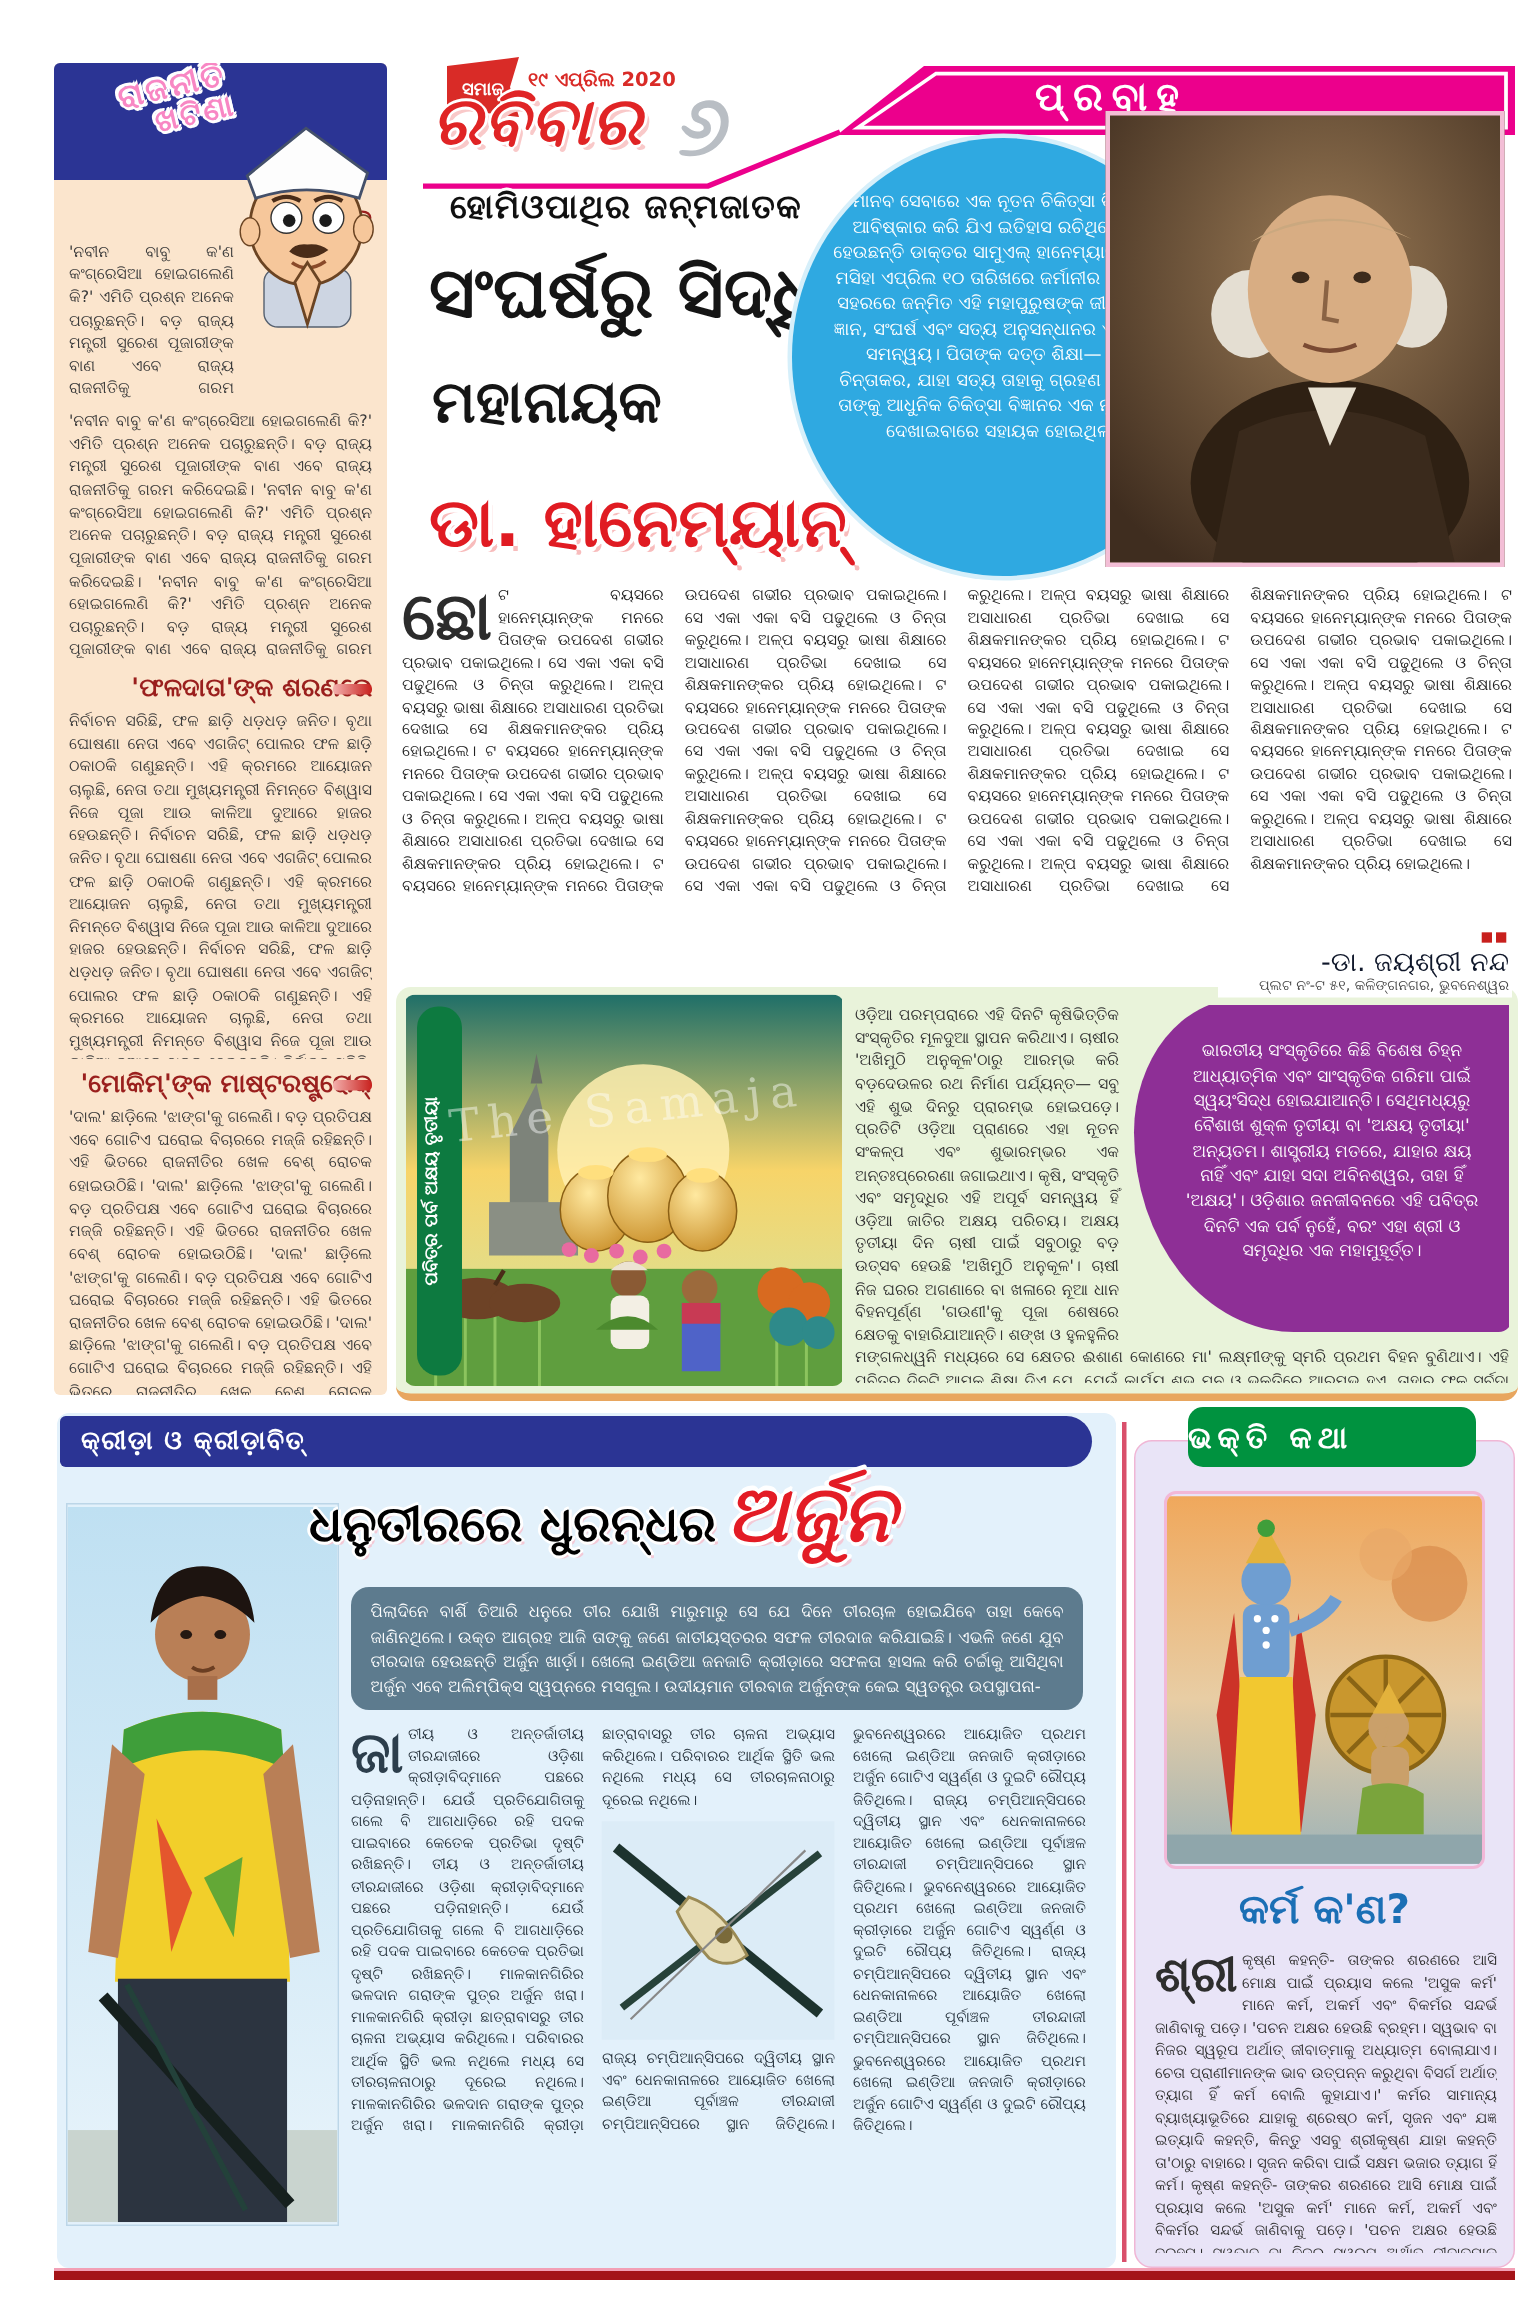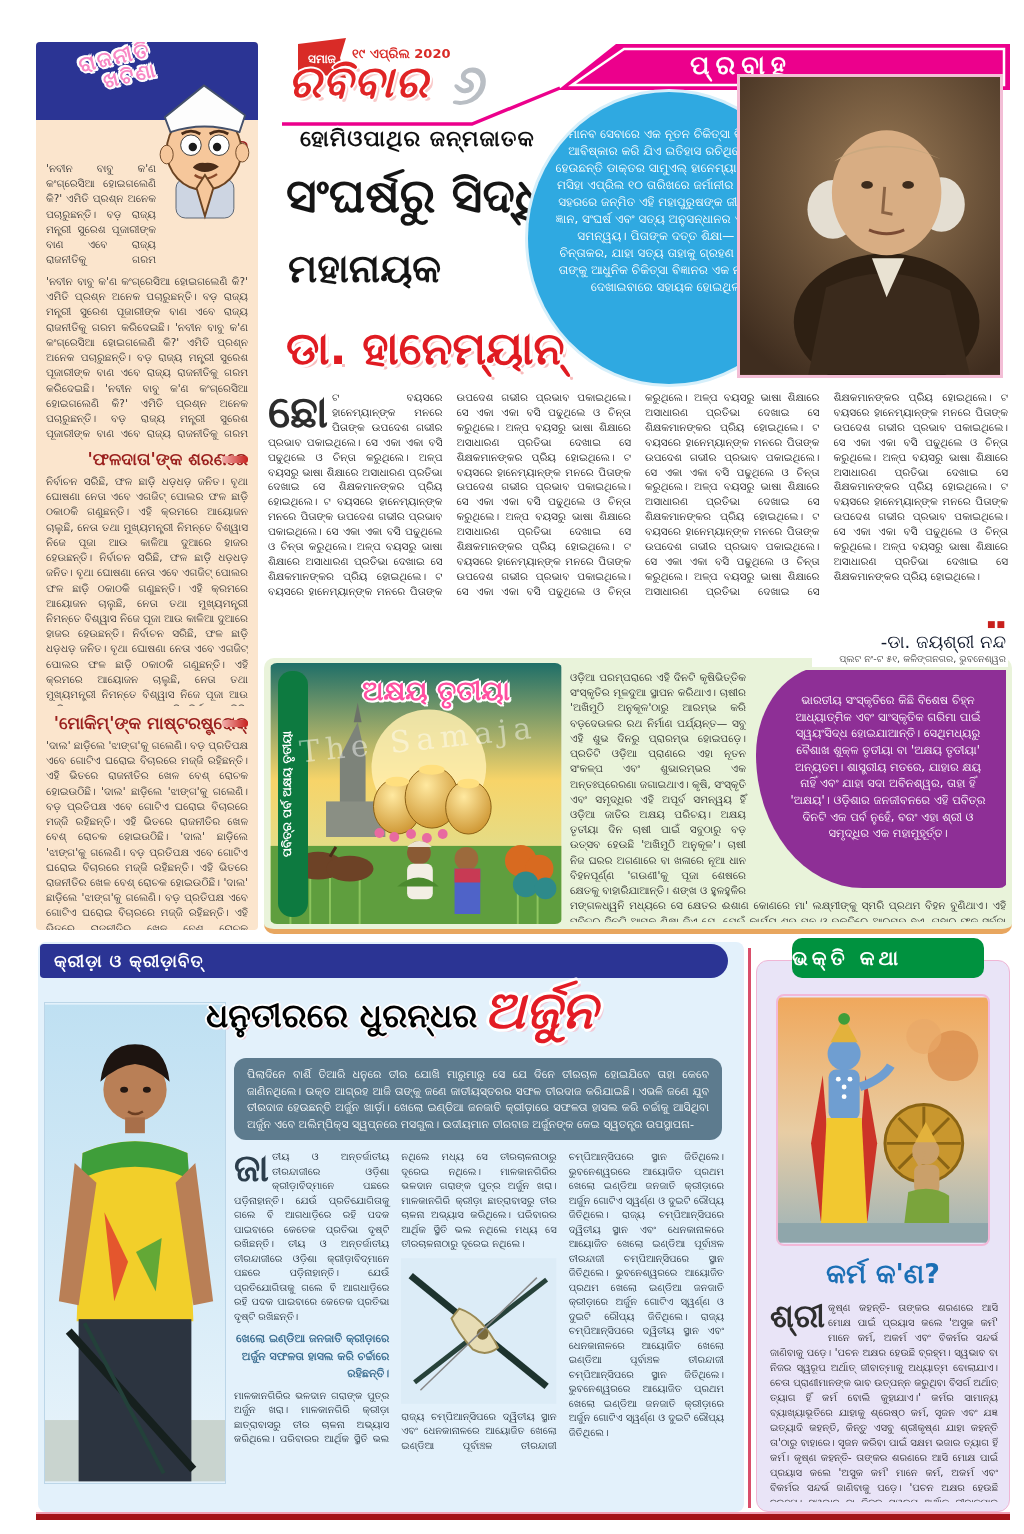--- a/index.html
+++ b/index.html
@@ -260,21 +260,20 @@
         <g fill="#d86a20">
             <circle cx="253" cy="200" r="16"></circle>
             <circle cx="272" cy="208" r="14"></circle>
           </g>
         <g fill="#2e8a8a">
             <circle cx="258" cy="224" r="13"></circle>
             <circle cx="278" cy="228" r="11"></circle>
           </g>
       </svg>
       <div class="ak-strip">ପବିତ୍ର ପର୍ବ ଅକ୍ଷୟ ତୃତୀୟା</div>
-      <div class="ak-title">ଅକ୍ଷୟ ତୃତୀୟା</div>
       <div class="ak-watermark">The Samaja</div>
     </figure>
     <div class="ak-text">
       <div class="ak-callout">
         <span>ଭାରତୀୟ ସଂସ୍କୃତିରେ କିଛି ବିଶେଷ ଚିହ୍ନ ଆଧ୍ୟାତ୍ମିକ ଏବଂ ସାଂସ୍କୃତିକ ଗରିମା ପାଇଁ ସ୍ୱୟଂସିଦ୍ଧ ହୋଇଯାଆନ୍ତି। ସେଥିମଧ୍ୟରୁ ବୈଶାଖ ଶୁକ୍ଳ ତୃତୀୟା ବା 'ଅକ୍ଷୟ ତୃତୀୟା' ଅନ୍ୟତମ। ଶାସ୍ତ୍ରୀୟ ମତରେ, ଯାହାର କ୍ଷୟ ନାହିଁ ଏବଂ ଯାହା ସଦା ଅବିନଶ୍ୱର, ତାହା ହିଁ 'ଅକ୍ଷୟ'। ଓଡ଼ିଶାର ଜନଜୀବନରେ ଏହି ପବିତ୍ର ଦିନଟି ଏକ ପର୍ବ ନୁହେଁ, ବରଂ ଏହା ଶ୍ରୀ ଓ ସମୃଦ୍ଧିର ଏକ ମହାମୁହୂର୍ତ୍ତ।</span>
       </div>
       <span>ଓଡ଼ିଆ ପରମ୍ପରାରେ ଏହି ଦିନଟି କୃଷିଭିତ୍ତିକ ସଂସ୍କୃତିର ମୂଳଦୁଆ ସ୍ଥାପନ କରିଥାଏ। ଚାଷୀର 'ଅଖିମୁଠି ଅନୁକୂଳ'ଠାରୁ ଆରମ୍ଭ କରି ବଡ଼ଦେଉଳର ରଥ ନିର୍ମାଣ ପର୍ଯ୍ୟନ୍ତ— ସବୁ ଏହି ଶୁଭ ଦିନରୁ ପ୍ରାରମ୍ଭ ହୋଇପଡ଼େ। ପ୍ରତିଟି ଓଡ଼ିଆ ପ୍ରାଣରେ ଏହା ନୂତନ ସଂକଳ୍ପ ଏବଂ ଶୁଭାରମ୍ଭର ଏକ ଅନ୍ତଃପ୍ରେରଣା ଜଗାଇଥାଏ। କୃଷି, ସଂସ୍କୃତି ଏବଂ ସମୃଦ୍ଧିର ଏହି ଅପୂର୍ବ ସମନ୍ୱୟ ହିଁ ଓଡ଼ିଆ ଜାତିର ଅକ୍ଷୟ ପରିଚୟ। ଅକ୍ଷୟ ତୃତୀୟା ଦିନ ଚାଷୀ ପାଇଁ ସବୁଠାରୁ ବଡ଼ ଉତ୍ସବ ହେଉଛି 'ଅଖିମୁଠି ଅନୁକୂଳ'। ଚାଷୀ ନିଜ ଘରର ଅଗଣାରେ ବା ଖଳାରେ ନୂଆ ଧାନ ବିହନପୂର୍ଣ୍ଣ 'ଗଉଣୀ'କୁ ପୂଜା ଶେଷରେ କ୍ଷେତକୁ ବାହାରିଯାଆନ୍ତି। ଶଙ୍ଖ ଓ ହୁଳହୁଳିର ମଙ୍ଗଳଧ୍ୱନି ମଧ୍ୟରେ ସେ କ୍ଷେତର ଈଶାଣ କୋଣରେ ମା' ଲକ୍ଷ୍ମୀଙ୍କୁ ସ୍ମରି ପ୍ରଥମ ବିହନ ବୁଣିଥାଏ। ଏହି ପବିତ୍ର ଦିନଟି ଆମକୁ ଶିକ୍ଷା ଦିଏ ଯେ, ଯେଉଁ କାର୍ଯ୍ୟ ଶୁଭ ମନ ଓ ଭକ୍ତିରେ ଆରମ୍ଭ ହୁଏ, ତାହାର ଫଳ ସର୍ବଦା 'ଅକ୍ଷୟ' ରହେ। ଓଡ଼ିଆ ପରମ୍ପରାରେ ଏହି ଦିନଟି କୃଷିଭିତ୍ତିକ ସଂସ୍କୃତିର ମୂଳଦୁଆ ସ୍ଥାପନ କରିଥାଏ। ଚାଷୀର 'ଅଖିମୁଠି ଅନୁକୂଳ'ଠାରୁ ଆରମ୍ଭ କରି ବଡ଼ଦେଉଳର ରଥ ନିର୍ମାଣ ପର୍ଯ୍ୟନ୍ତ— ସବୁ ଏହି ଶୁଭ ଦିନରୁ ପ୍ରାରମ୍ଭ ହୋଇପଡ଼େ। ପ୍ରତିଟି ଓଡ଼ିଆ ପ୍ରାଣରେ ଏହା ନୂତନ ସଂକଳ୍ପ ଏବଂ ଶୁଭାରମ୍ଭର ଏକ ଅନ୍ତଃପ୍ରେରଣା ଜଗାଇଥାଏ। କୃଷି, ସଂସ୍କୃତି ଏବଂ ସମୃଦ୍ଧିର ଏହି ଅପୂର୍ବ ସମନ୍ୱୟ ହିଁ ଓଡ଼ିଆ ଜାତିର ଅକ୍ଷୟ ପରିଚୟ। ଅକ୍ଷୟ ତୃତୀୟା ଦିନ ଚାଷୀ ପାଇଁ ସବୁଠାରୁ ବଡ଼ ଉତ୍ସବ ହେଉଛି 'ଅଖିମୁଠି ଅନୁକୂଳ'। ଚାଷୀ ନିଜ ଘରର ଅଗଣାରେ ବା ଖଳାରେ ନୂଆ ଧାନ ବିହନପୂର୍ଣ୍ଣ 'ଗଉଣୀ'କୁ ପୂଜା ଶେଷରେ କ୍ଷେତକୁ ବାହାରିଯାଆନ୍ତି। ଶଙ୍ଖ ଓ ହୁଳହୁଳିର ମଙ୍ଗଳଧ୍ୱନି ମଧ୍ୟରେ ସେ କ୍ଷେତର ଈଶାଣ କୋଣରେ ମା' ଲକ୍ଷ୍ମୀଙ୍କୁ ସ୍ମରି ପ୍ରଥମ ବିହନ ବୁଣିଥାଏ। ଏହି ପବିତ୍ର ଦିନଟି ଆମକୁ ଶିକ୍ଷା ଦିଏ ଯେ, ଯେଉଁ କାର୍ଯ୍ୟ ଶୁଭ ମନ ଓ ଭକ୍ତିରେ ଆରମ୍ଭ ହୁଏ, ତାହାର ଫଳ ସର୍ବଦା 'ଅକ୍ଷୟ' ରହେ। </span>
       
     </div>
   </section>
@@ -313,21 +312,20 @@
       </svg>
     </figure>
 
     <div class="abs sp-intro">
       <span>ପିଲାଦିନେ ବାର୍ଶି ତିଆରି ଧନୁରେ ତୀର ଯୋଖି ମାରୁମାରୁ ସେ ଯେ ଦିନେ ତୀରଚାଳ ହୋଇଯିବେ ତାହା କେବେ ଜାଣିନଥିଲେ। ଉକ୍ତ ଆଗ୍ରହ ଆଜି ତାଙ୍କୁ ଜଣେ ଜାତୀୟସ୍ତରର ସଫଳ ତୀରଦାଜ କରିଯାଇଛି। ଏଭଳି ଜଣେ ଯୁବ ତୀରଦାଜ ହେଉଛନ୍ତି ଅର୍ଜୁନ ଖାର୍ଡ଼ା। ଖେଲୋ ଇଣ୍ଡିଆ ଜନଜାତି କ୍ରୀଡ଼ାରେ ସଫଳତା ହାସଲ କରି ଚର୍ଚ୍ଚାକୁ ଆସିଥିବା ଅର୍ଜୁନ ଏବେ ଅଲିମ୍ପିକ୍ସ ସ୍ୱପ୍ନରେ ମସଗୁଲ। ଉଦୀୟମାନ ତୀରବାଜ ଅର୍ଜୁନଙ୍କ କେଇ ସ୍ୱତନ୍ତ୍ର ଉପସ୍ଥାପନା-</span>
     </div>
 
     <div class="abs sp-body">
       <span class="sp-drop">ଜା</span>
       <span>ତୀୟ ଓ ଅନ୍ତର୍ଜାତୀୟ ତୀରନ୍ଦାଜୀରେ ଓଡ଼ିଶା କ୍ରୀଡ଼ାବିଦ୍‌ମାନେ ପଛରେ ପଡ଼ିନାହାନ୍ତି। ଯେଉଁ ପ୍ରତିଯୋଗିତାକୁ ଗଲେ ବି ଆଗଧାଡ଼ିରେ ରହି ପଦକ ପାଇବାରେ କେତେକ ପ୍ରତିଭା ଦୃଷ୍ଟି ରଖିଛନ୍ତି। ତୀୟ ଓ ଅନ୍ତର୍ଜାତୀୟ ତୀରନ୍ଦାଜୀରେ ଓଡ଼ିଶା କ୍ରୀଡ଼ାବିଦ୍‌ମାନେ ପଛରେ ପଡ଼ିନାହାନ୍ତି। ଯେଉଁ ପ୍ରତିଯୋଗିତାକୁ ଗଲେ ବି ଆଗଧାଡ଼ିରେ ରହି ପଦକ ପାଇବାରେ କେତେକ ପ୍ରତିଭା ଦୃଷ୍ଟି ରଖିଛନ୍ତି। </span>
-      <span class="pullquote">ଖେଲୋ ଇଣ୍ଡିଆ ଜନଜାତି କ୍ରୀଡ଼ାରେ ଅର୍ଜୁନ ସଫଳତା ହାସଲ କରି ଚର୍ଚ୍ଚାରେ ରହିଛନ୍ତି।</span>
       <span>ମାଳକାନଗିରିର ଭଳଦାନ ଗରାଙ୍କ ପୁତ୍ର ଅର୍ଜୁନ ଖରା। ମାଳକାନଗିରି କ୍ରୀଡ଼ା ଛାତ୍ରାବାସରୁ ତୀର ଚାଳନା ଅଭ୍ୟାସ କରିଥିଲେ। ପରିବାରର ଆର୍ଥିକ ସ୍ଥିତି ଭଲ ନଥିଲେ ମଧ୍ୟ ସେ ତୀରଚାଳନାଠାରୁ ଦୂରେଇ ନଥିଲେ। ମାଳକାନଗିରିର ଭଳଦାନ ଗରାଙ୍କ ପୁତ୍ର ଅର୍ଜୁନ ଖରା। ମାଳକାନଗିରି କ୍ରୀଡ଼ା ଛାତ୍ରାବାସରୁ ତୀର ଚାଳନା ଅଭ୍ୟାସ କରିଥିଲେ। ପରିବାରର ଆର୍ଥିକ ସ୍ଥିତି ଭଲ ନଥିଲେ ମଧ୍ୟ ସେ ତୀରଚାଳନାଠାରୁ ଦୂରେଇ ନଥିଲେ। </span>
       <svg class="bow" viewBox="0 0 160 150">
         <rect width="160" height="150" fill="#dcecf7"></rect>
         <line x1="10" y1="18" x2="150" y2="132" stroke="#1d332e" stroke-width="7"></line>
         <line x1="150" y1="22" x2="14" y2="128" stroke="#27423a" stroke-width="5"></line>
         <path d="M60,52 Q84,60 100,92 Q88,102 74,94 Q58,76 52,62 Z" fill="#e7dcb4" stroke="#9a8a55" stroke-width="2"></path>
         <circle cx="84" cy="78" r="6" fill="#7a6a3a"></circle>
         <line x1="20" y1="136" x2="140" y2="20" stroke="#888" stroke-width="1.5"></line>
       </svg>
       <span>ରାଜ୍ୟ ଚମ୍ପିଆନ୍‌ସିପରେ ଦ୍ୱିତୀୟ ସ୍ଥାନ ଏବଂ ଧେନକାନାଳରେ ଆୟୋଜିତ ଖେଲୋ ଇଣ୍ଡିଆ ପୂର୍ବାଞ୍ଚଳ ତୀରନ୍ଦାଜୀ ଚମ୍ପିଆନ୍‌ସିପରେ ସ୍ଥାନ ଜିତିଥିଲେ। ଭୁବନେଶ୍ୱରରେ ଆୟୋଜିତ ପ୍ରଥମ ଖେଲୋ ଇଣ୍ଡିଆ ଜନଜାତି କ୍ରୀଡ଼ାରେ ଅର୍ଜୁନ ଗୋଟିଏ ସ୍ୱର୍ଣ୍ଣ ଓ ଦୁଇଟି ରୌପ୍ୟ ଜିତିଥିଲେ। ରାଜ୍ୟ ଚମ୍ପିଆନ୍‌ସିପରେ ଦ୍ୱିତୀୟ ସ୍ଥାନ ଏବଂ ଧେନକାନାଳରେ ଆୟୋଜିତ ଖେଲୋ ଇଣ୍ଡିଆ ପୂର୍ବାଞ୍ଚଳ ତୀରନ୍ଦାଜୀ ଚମ୍ପିଆନ୍‌ସିପରେ ସ୍ଥାନ ଜିତିଥିଲେ। ଭୁବନେଶ୍ୱରରେ ଆୟୋଜିତ ପ୍ରଥମ ଖେଲୋ ଇଣ୍ଡିଆ ଜନଜାତି କ୍ରୀଡ଼ାରେ ଅର୍ଜୁନ ଗୋଟିଏ ସ୍ୱର୍ଣ୍ଣ ଓ ଦୁଇଟି ରୌପ୍ୟ ଜିତିଥିଲେ। ରାଜ୍ୟ ଚମ୍ପିଆନ୍‌ସିପରେ ଦ୍ୱିତୀୟ ସ୍ଥାନ ଏବଂ ଧେନକାନାଳରେ ଆୟୋଜିତ ଖେଲୋ ଇଣ୍ଡିଆ ପୂର୍ବାଞ୍ଚଳ ତୀରନ୍ଦାଜୀ ଚମ୍ପିଆନ୍‌ସିପରେ ସ୍ଥାନ ଜିତିଥିଲେ। ଭୁବନେଶ୍ୱରରେ ଆୟୋଜିତ ପ୍ରଥମ ଖେଲୋ ଇଣ୍ଡିଆ ଜନଜାତି କ୍ରୀଡ଼ାରେ ଅର୍ଜୁନ ଗୋଟିଏ ସ୍ୱର୍ଣ୍ଣ ଓ ଦୁଇଟି ରୌପ୍ୟ ଜିତିଥିଲେ। </span>

